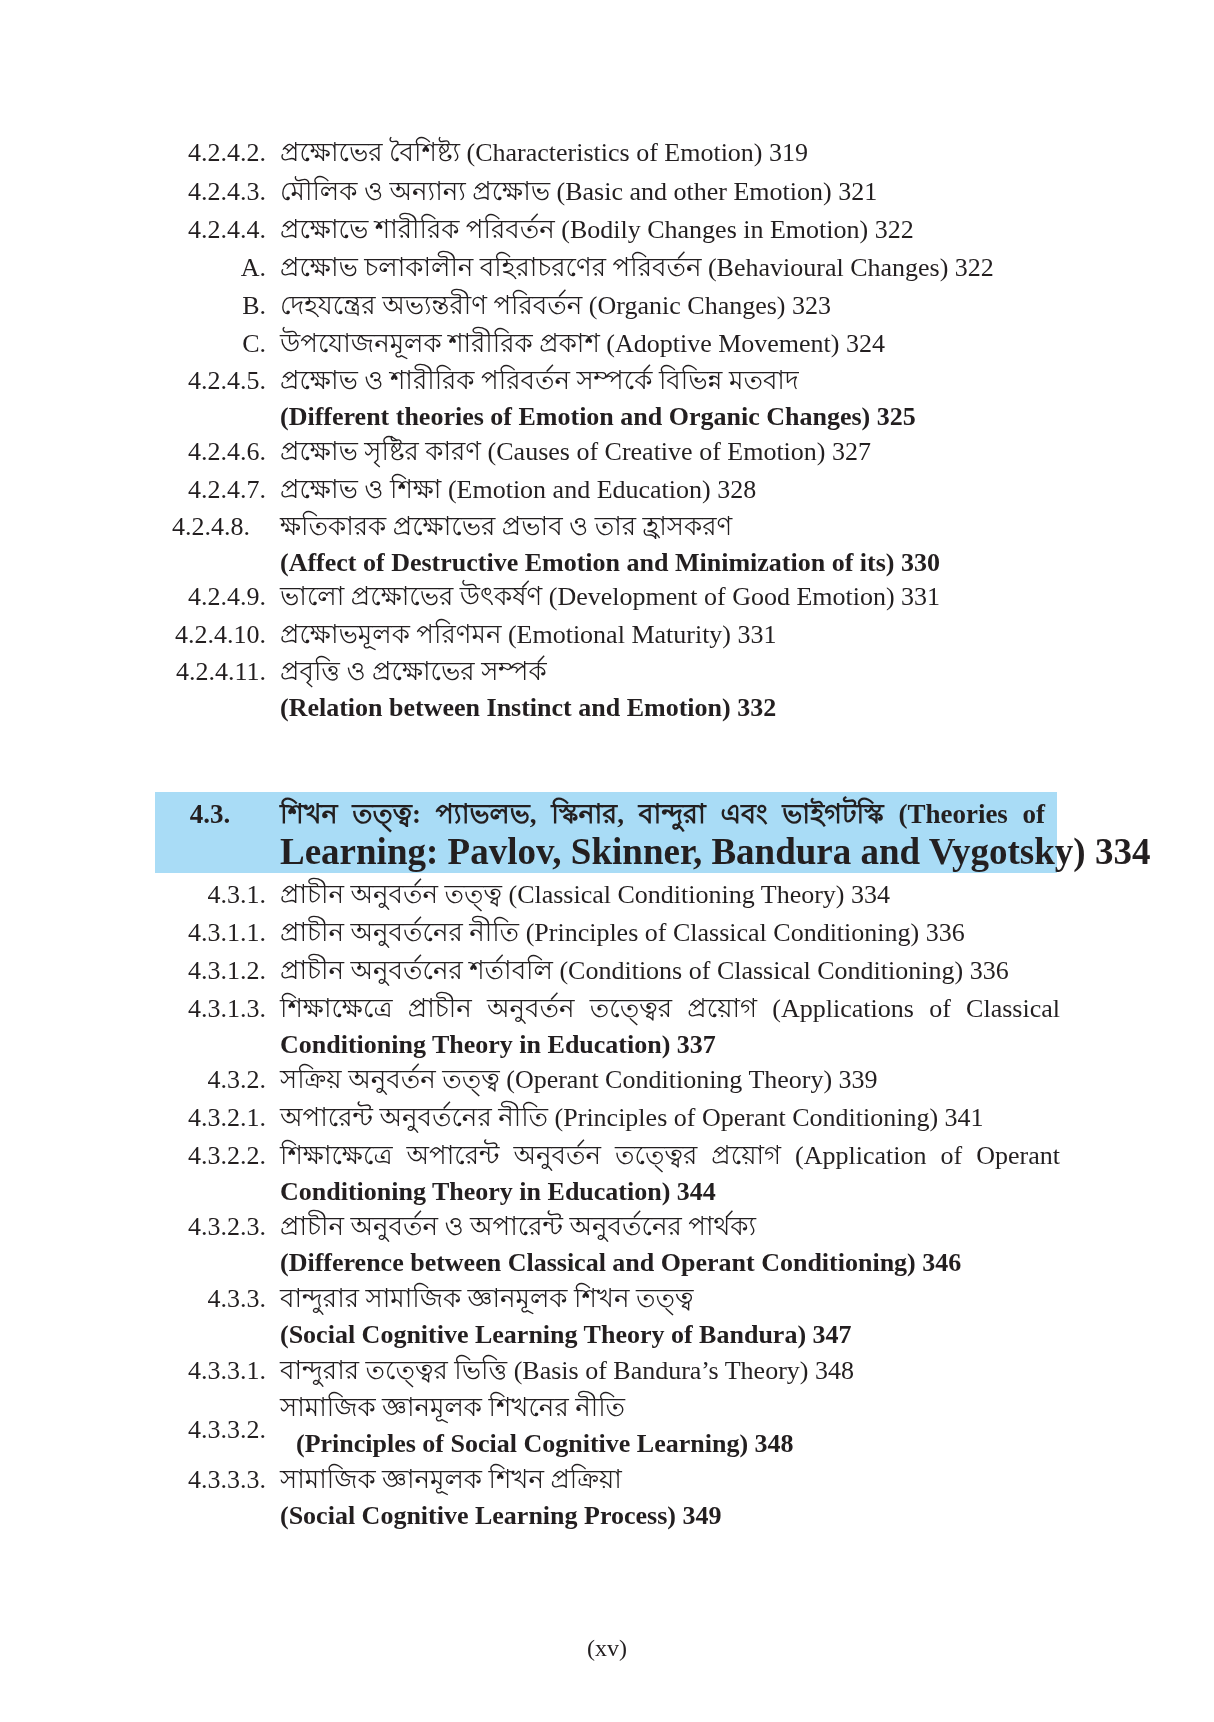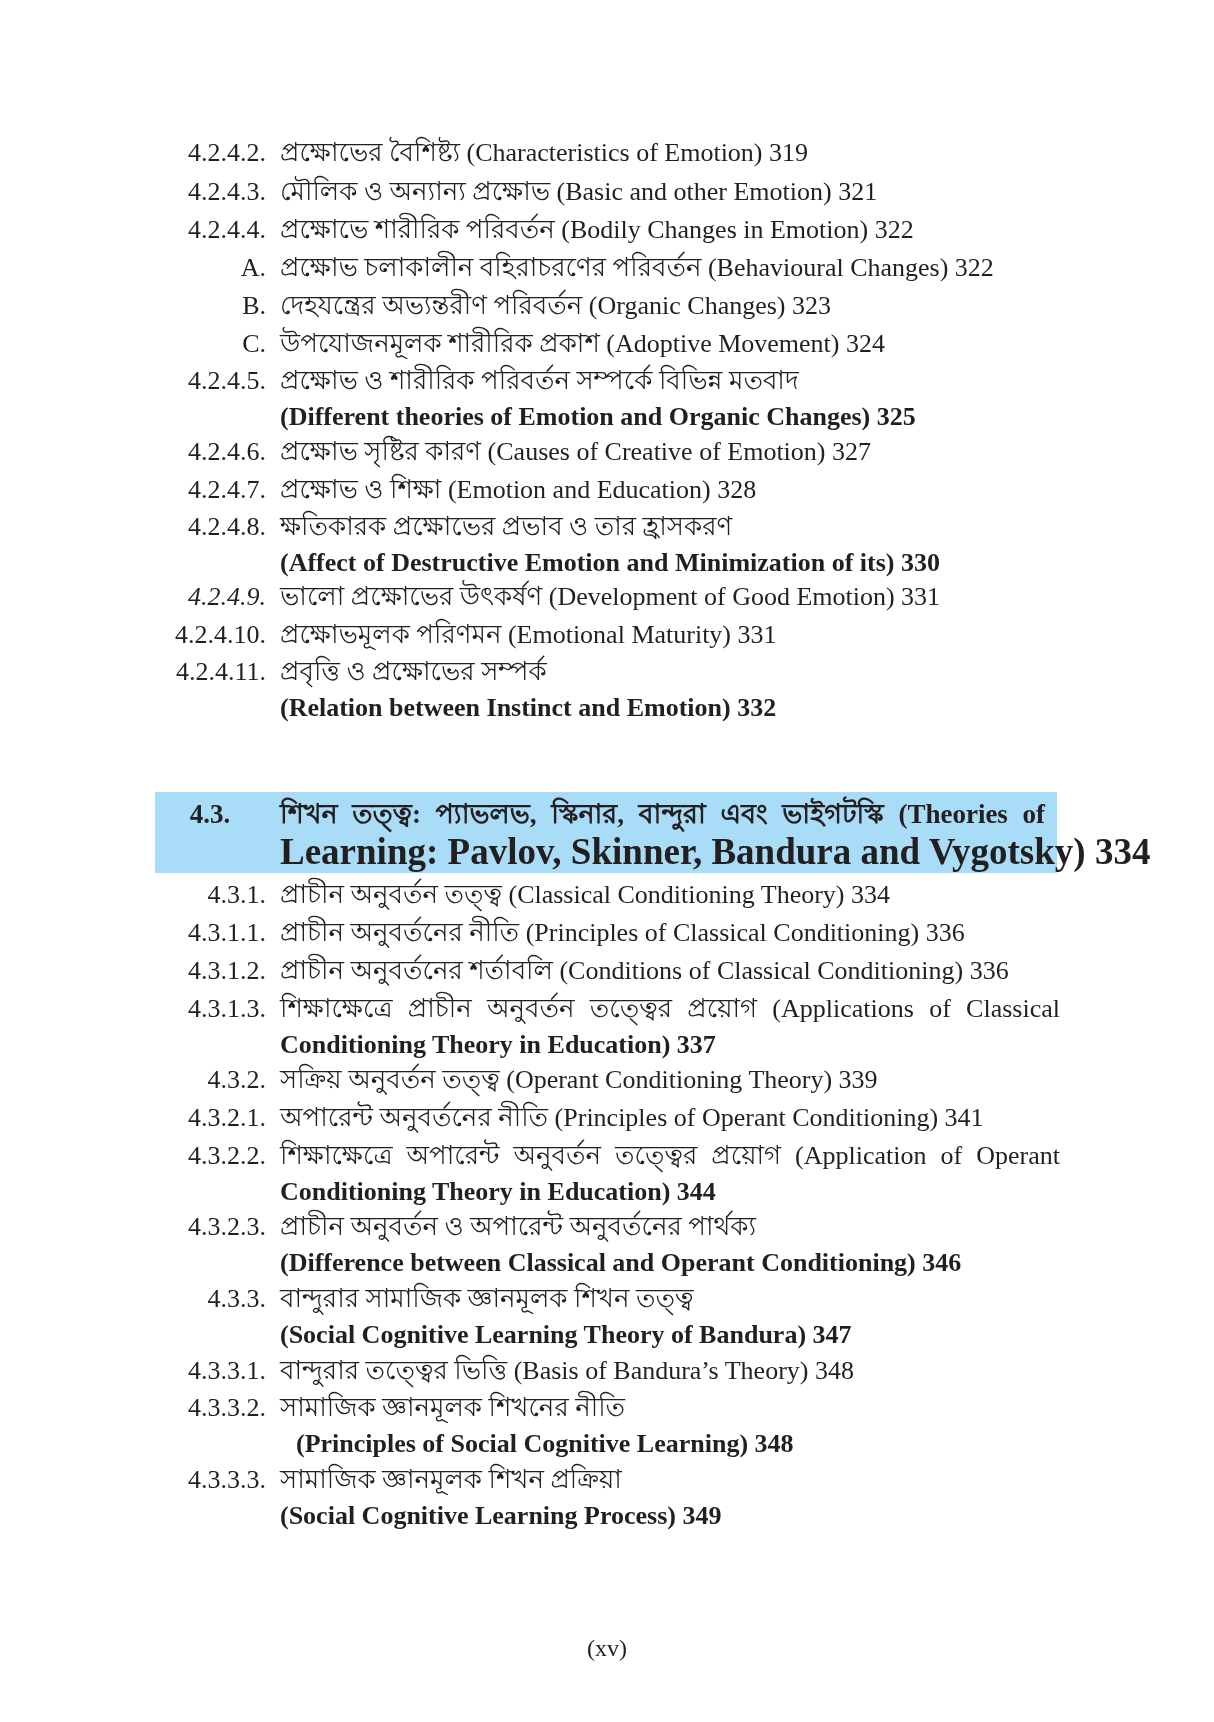--- a/index.html
+++ b/index.html
@@ -143,27 +143,27 @@
     <span class="num" style="left:140px;width:126px;">4.2.4.6.</span>
     <span class="text"><span>প্রক্ষোভ সৃষ্টির কারণ</span> <span>(Causes of Creative of Emotion) 327</span></span>
   </div>
 
   <div class="entry" style="top:471px;">
     <span class="num" style="left:140px;width:126px;">4.2.4.7.</span>
     <span class="text"><span>প্রক্ষোভ ও শিক্ষা</span> <span>(Emotion and Education) 328</span></span>
   </div>
 
   <div class="entry" style="top:508px;">
-    <span class="num" style="left:140px;width:126px;">4.2.4.8.</span>
+    <span class="num" style="left:124px;width:126px;">4.2.4.8.</span>
     <span class="text">ক্ষতিকারক প্রক্ষোভের প্রভাব ও তার হ্রাসকরণ</span>
     <span class="cont" style="top:36px;">(Affect of Destructive Emotion and Minimization of its) 330</span>
   </div>
 
   <div class="entry" style="top:578px;">
-    <span class="num" style="left:140px;width:126px;font-style:italic;">4.2.4.9.</span>
+    <span class="num" style="left:140px;width:126px;">4.2.4.9.</span>
     <span class="text"><span>ভালো প্রক্ষোভের উৎকর্ষণ</span> <span>(Development of Good Emotion) 331</span></span>
   </div>
 
   <div class="entry" style="top:616px;">
     <span class="num" style="left:130px;width:136px;">4.2.4.10.</span>
     <span class="text"><span>প্রক্ষোভমূলক পরিণমন</span> <span>(Emotional Maturity) 331</span></span>
   </div>
 
   <div class="entry" style="top:653px;">
     <span class="num" style="left:130px;width:136px;">4.2.4.11.</span>
@@ -225,21 +225,21 @@
     <span class="text">বান্দুরার সামাজিক জ্ঞানমূলক শিখন তত্ত্ব</span>
     <span class="cont" style="top:36px;">(Social Cognitive Learning Theory of Bandura) 347</span>
   </div>
 
   <div class="entry" style="top:1352px;">
     <span class="num" style="left:140px;width:126px;">4.3.3.1.</span>
     <span class="text"><span>বান্দুরার তত্ত্বের ভিত্তি</span> <span>(Basis of Bandura’s Theory) 348</span></span>
   </div>
 
   <div class="entry" style="top:1389px;">
-    <span class="num" style="left:140px;width:126px;">4.3.3.2.</span>
+    <span class="num" style="left:140px;width:126px;margin-top:22px;">4.3.3.2.</span>
     <span class="text">সামাজিক জ্ঞানমূলক শিখনের নীতি</span>
     <span class="cont" style="top:36px;margin-left:16px;">(Principles of Social Cognitive Learning) 348</span>
   </div>
 
   <div class="entry" style="top:1461px;">
     <span class="num" style="left:140px;width:126px;">4.3.3.3.</span>
     <span class="text">সামাজিক জ্ঞানমূলক শিখন প্রক্রিয়া</span>
     <span class="cont" style="top:36px;">(Social Cognitive Learning Process) 349</span>
   </div>
 

